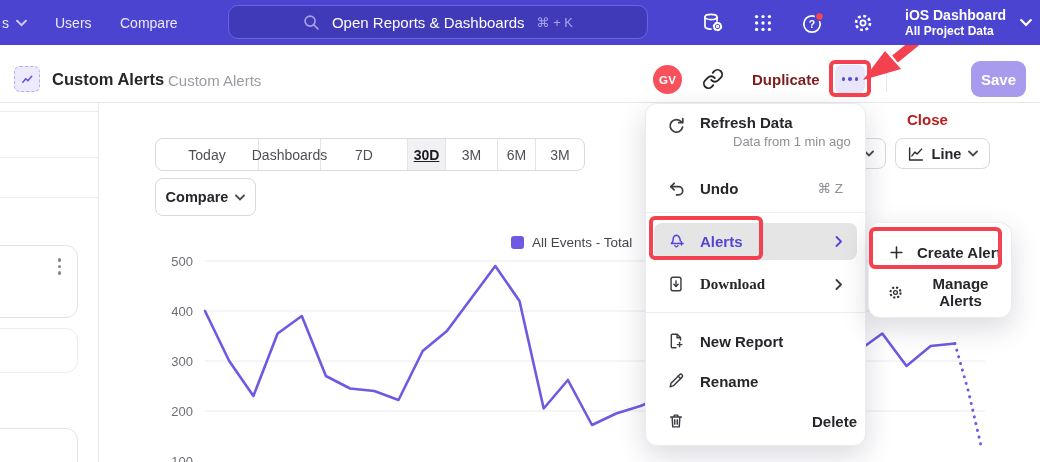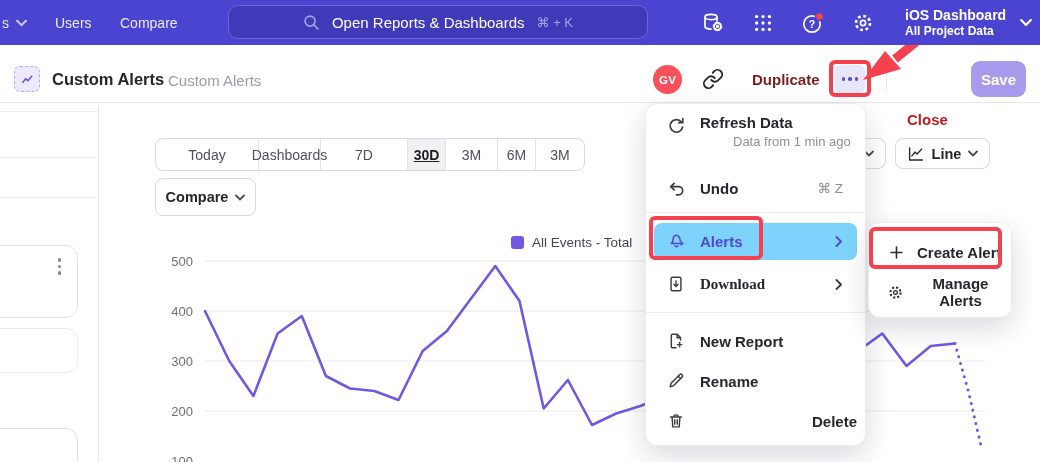--- a/index.html
+++ b/index.html
@@ -78,21 +78,21 @@
   .menu-row{position:absolute;left:8px;right:8px;display:flex;align-items:center;padding-left:12px;gap:14px;
             cursor:pointer;border-radius:8px;color:#26262b;box-sizing:border-box;}
   .menu-row .lb{font-size:15px;font-weight:600;}
   .menu-row .sub{font-size:13px;font-weight:400;color:#8e8e96;margin-top:3px;margin-left:33px;}
   .menu-row .ic{width:20px;display:flex;justify-content:center;color:#3c3c43;}
   .menu-row .right{margin-left:auto;padding-right:14px;}
   .mr-refresh{top:10px;height:46px;align-items:flex-start;}
   .mr-undo{top:66px;height:36px;}
   .shortcut{font-size:13.5px;color:#8e8e96;}
   .menu-div{position:absolute;left:0;right:0;height:1px;background:#ededf0;}
-  .mr-alerts{top:119px;height:37px;background:#7dd3fc;color:#5246d6;}
+  .mr-alerts{top:119px;height:37px;background:#e5e5e5;color:#5246d6;}
   .mr-alerts .ic{color:#5246d6;}
   .mr-download{top:162px;height:36px;font-family:Liberation Serif, serif;}
   .mr-new{top:219px;height:36px;}
   .mr-rename{top:259px;height:36px;}
   .mr-delete{top:299px;height:36px;justify-content:space-between;}
 
   
   .submenu{left:868px;top:222px;width:144px;height:96px;background:#fff;border:1px solid #ececf0;border-radius:12px;
            box-shadow:0 10px 28px rgba(25,25,60,.16);z-index:6;box-sizing:border-box;}
   .sm-row{position:absolute;left:6px;right:6px;height:38px;display:flex;align-items:center;gap:12px;padding-left:12px;

